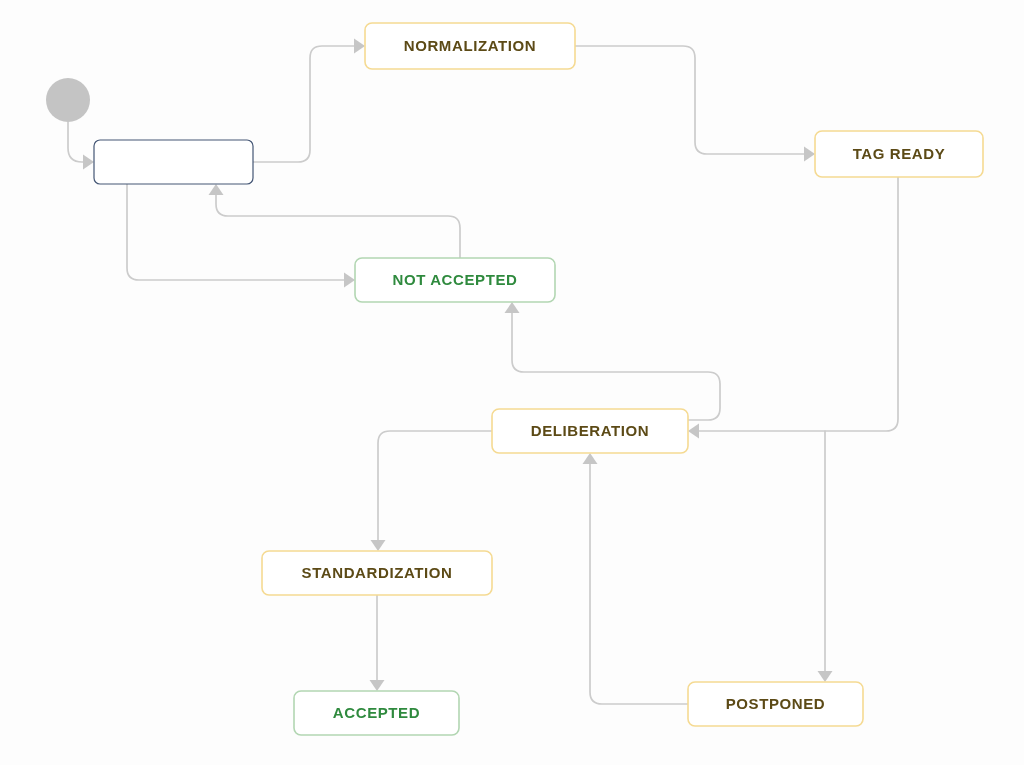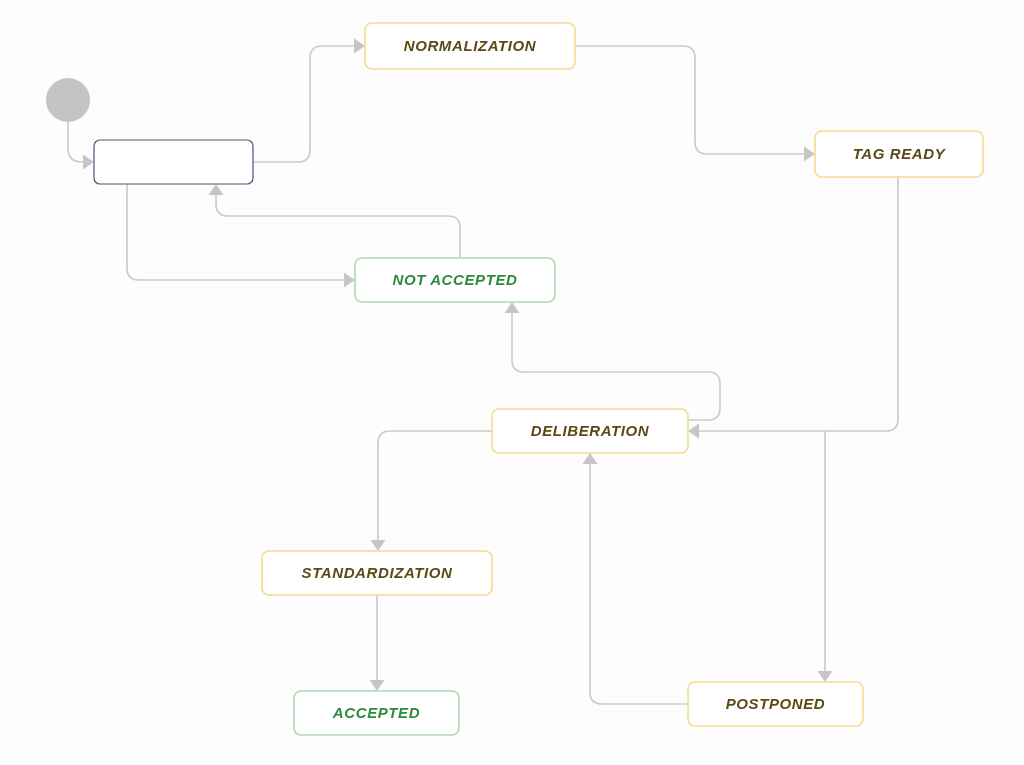--- a/index.html
+++ b/index.html
@@ -50,21 +50,21 @@
   .edge-head {
     fill: #c6c6c6;
   }
   .start-node {
     fill: #c4c4c4;
   }
 </style>
 </head>
 <body>
 
-<div id="diagram-root" style="background: rgb(253, 253, 253); font-style: italic;">
+<div id="diagram-root" style="background: rgb(253, 253, 253);">
   <svg id="state-diagram" viewBox="0 0 1024 765" xmlns="http://www.w3.org/2000/svg">
     <g id="edges-layer">
         <g>
           <path d="M 68 122 L 68 148 Q 68 162 82 162 L 86 162" class="edge-path" stroke="#cccccc"></path>
           <polygon points="94,162 83,154.5 83,169.5" class="edge-head" fill="#c6c6c6"></polygon>
         </g>
         <g>
           <path d="M 253 162 L 298 162 Q 310 162 310 150 L 310 58 Q 310 46 322 46 L 357 46" class="edge-path" stroke="#cccccc"></path>
           <polygon points="365,46 354,38.5 354,53.5" class="edge-head" fill="#c6c6c6"></polygon>
         </g>

